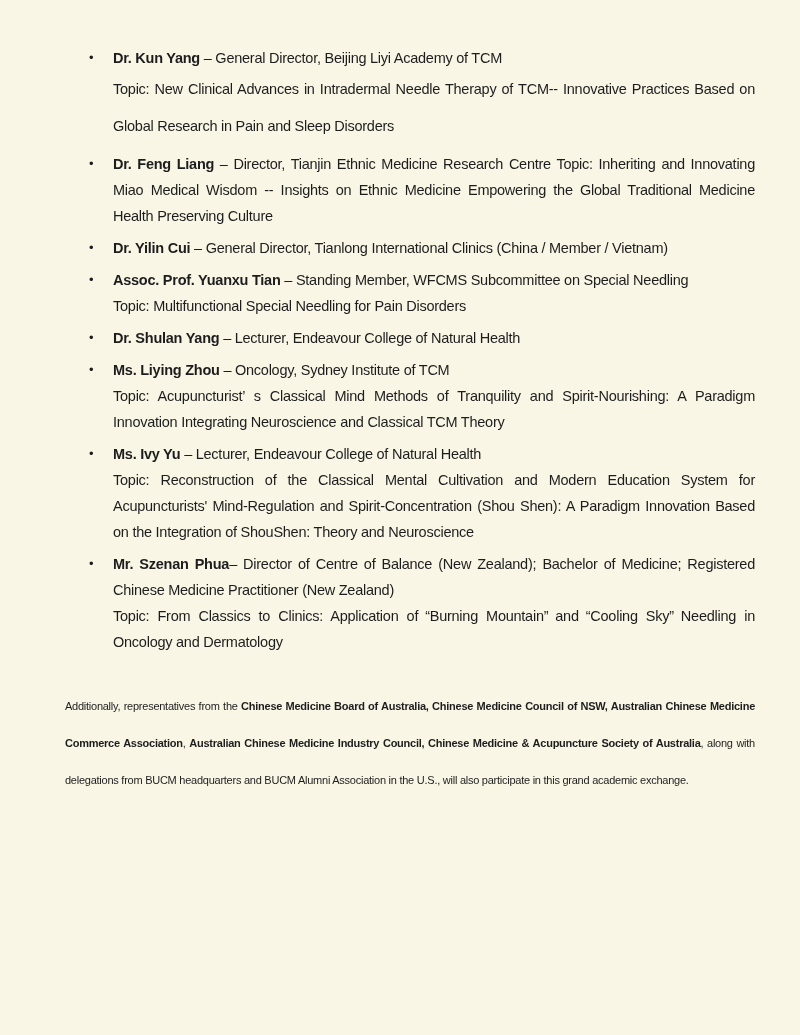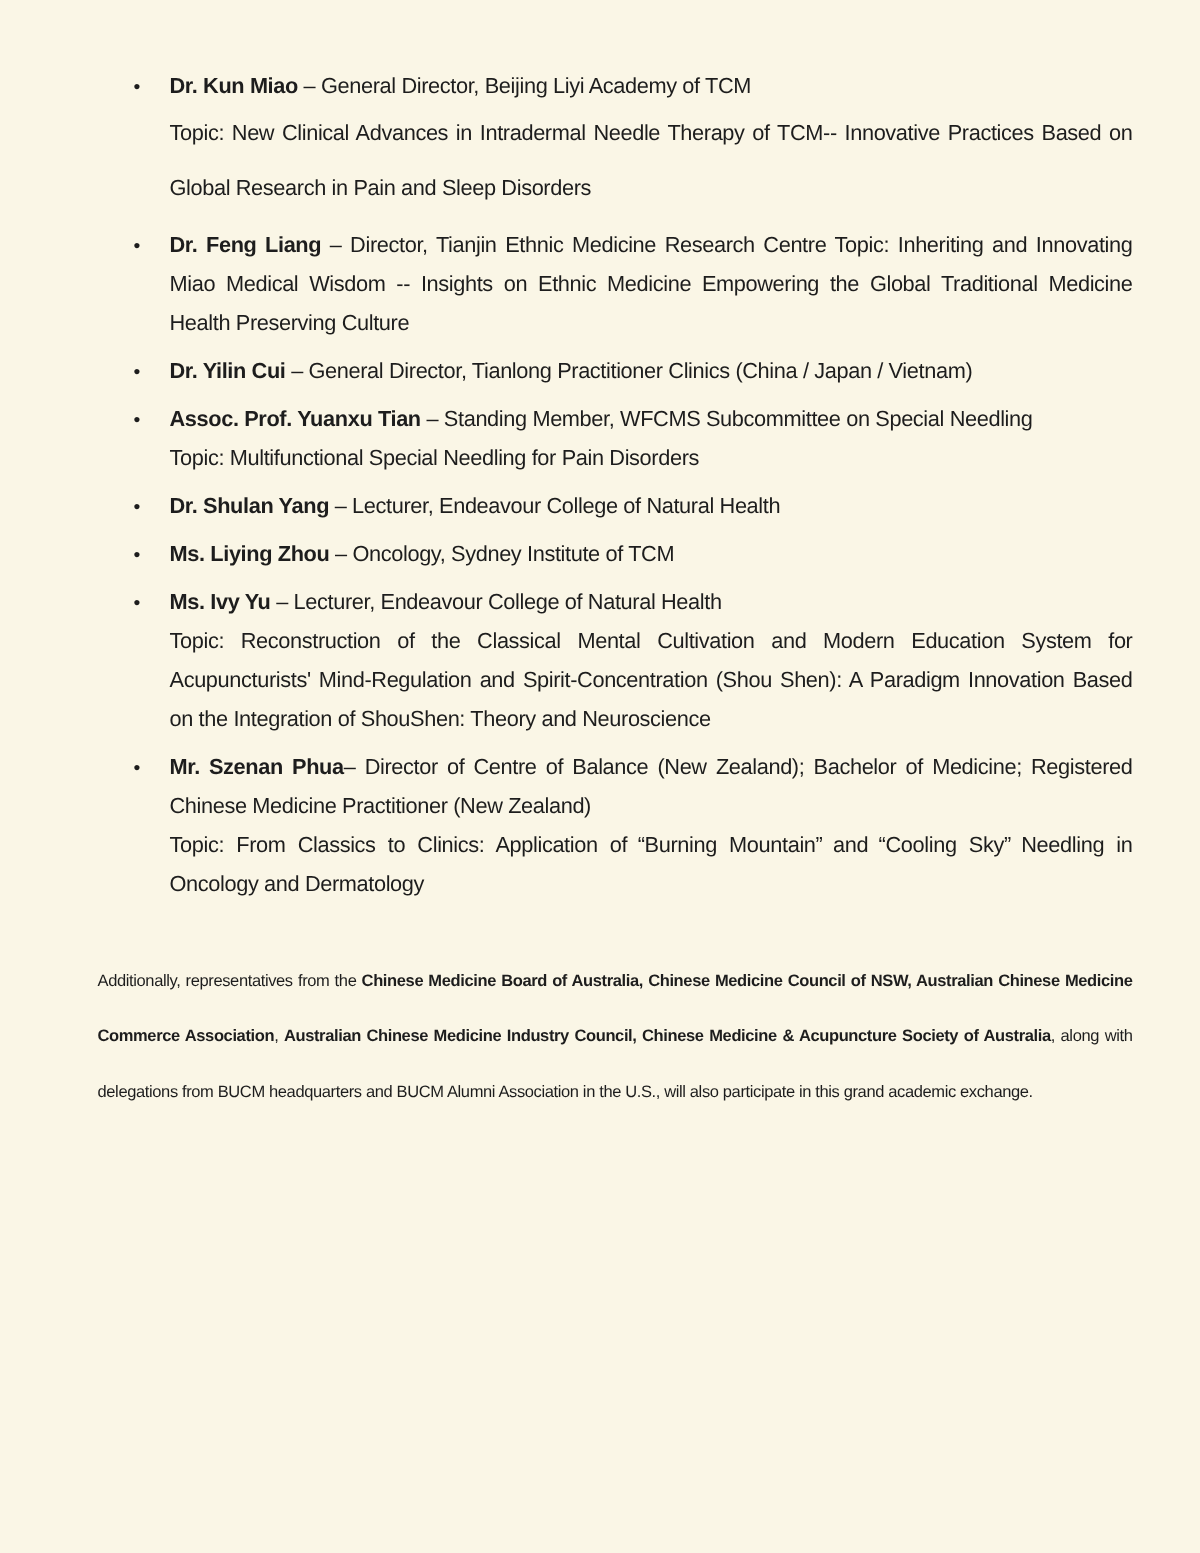--- a/index.html
+++ b/index.html
@@ -50,23 +50,23 @@
     letter-spacing: -0.25px;
     line-height: 37px;
     text-align: justify;
   }
 </style>
 </head>
 <body style="background: rgb(250, 246, 230); color: rgb(29, 29, 29);">
 
 <div class="doc">
   <ul class="speakers">
-      <li class="speaker-item"><span class="dot">•</span><span class="seg-b">Dr. Kun Miao</span><span class=""> – General Director, Beijing Liyi Academy of TCM</span><br><span class="seg-i seg-wide">Topic: New Clinical Advances in Intradermal Needle Therapy of TCM-- Innovative Practices Based on Global Research in Pain and Sleep Disorders</span></li>
+      <li class="speaker-item"><span class="dot">•</span><span class="seg-b">Dr. Kun Yang</span><span class=""> – General Director, Beijing Liyi Academy of TCM</span><br><span class="seg-i seg-wide">Topic: New Clinical Advances in Intradermal Needle Therapy of TCM-- Innovative Practices Based on Global Research in Pain and Sleep Disorders</span></li>
       <li class="speaker-item"><span class="dot">•</span><span class="seg-b">Dr. Feng Liang</span><span class=""> – Director, Tianjin Ethnic Medicine Research Centre </span><span class="seg-i">Topic: Inheriting and Innovating Miao Medical Wisdom -- Insights on Ethnic Medicine Empowering the Global Traditional Medicine Health Preserving Culture</span></li>
-      <li class="speaker-item"><span class="dot">•</span><span class="seg-b">Dr. Yilin Cui</span><span class=""> – General Director, Tianlong Practitioner Clinics (China / Japan / Vietnam)</span><br></li>
+      <li class="speaker-item"><span class="dot">•</span><span class="seg-b">Dr. Yilin Cui</span><span class=""> – General Director, Tianlong International Clinics (China / Member / Vietnam)</span><br></li>
       <li class="speaker-item"><span class="dot">•</span><span class="seg-b">Assoc. Prof. Yuanxu Tian</span><span class=""> – Standing Member, WFCMS Subcommittee on Special Needling</span><br><span class="seg-i">Topic: Multifunctional Special Needling for Pain Disorders</span></li>
       <li class="speaker-item"><span class="dot">•</span><span class="seg-b">Dr. Shulan Yang</span><span class=""> – Lecturer, Endeavour College of Natural Health</span><br></li>
-      <li class="speaker-item"><span class="dot">•</span><span class="seg-b">Ms. Liying Zhou</span><span class=""> – Oncology, Sydney Institute of TCM</span><br></li>
+      <li class="speaker-item"><span class="dot">•</span><span class="seg-b">Ms. Liying Zhou</span><span class=""> – Oncology, Sydney Institute of TCM</span><br><span class="seg-i">Topic: Acupuncturist’ s Classical Mind Methods of Tranquility and Spirit-Nourishing: A Paradigm Innovation Integrating Neuroscience and Classical TCM Theory</span></li>
       <li class="speaker-item"><span class="dot">•</span><span class="seg-b">Ms. Ivy Yu</span><span class=""> – Lecturer, Endeavour College of Natural Health</span><br><span class="seg-i">Topic: Reconstruction of the Classical Mental Cultivation and Modern Education System for Acupuncturists' Mind-Regulation and Spirit-Concentration (Shou Shen): A Paradigm Innovation Based on the Integration of ShouShen: Theory and Neuroscience</span></li>
       <li class="speaker-item"><span class="dot">•</span><span class="seg-b">Mr. Szenan Phua</span><span class="">– Director of Centre of Balance (New Zealand); Bachelor of Medicine; Registered Chinese Medicine Practitioner (New Zealand)</span><br><span class="seg-i">Topic: From Classics to Clinics: Application of “Burning Mountain” and “Cooling Sky” Needling in Oncology and Dermatology</span></li>
     </ul>
   <p class="closing"><span class="">Additionally, representatives from the </span><span class="seg-b">Chinese Medicine Board of Australia, Chinese Medicine Council of NSW, Australian Chinese Medicine Commerce Association</span><span class="">, </span><span class="seg-b">Australian Chinese Medicine Industry Council, Chinese Medicine &amp; Acupuncture Society of Australia</span><span class="">, along with delegations from BUCM headquarters and BUCM Alumni Association in the U.S., will also participate in this grand academic exchange.</span></p>
 </div>
 
 </body></html>

